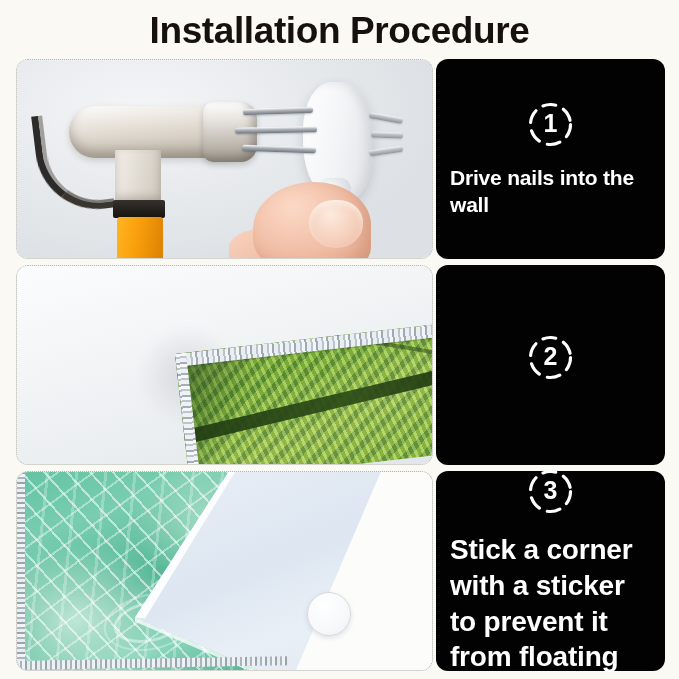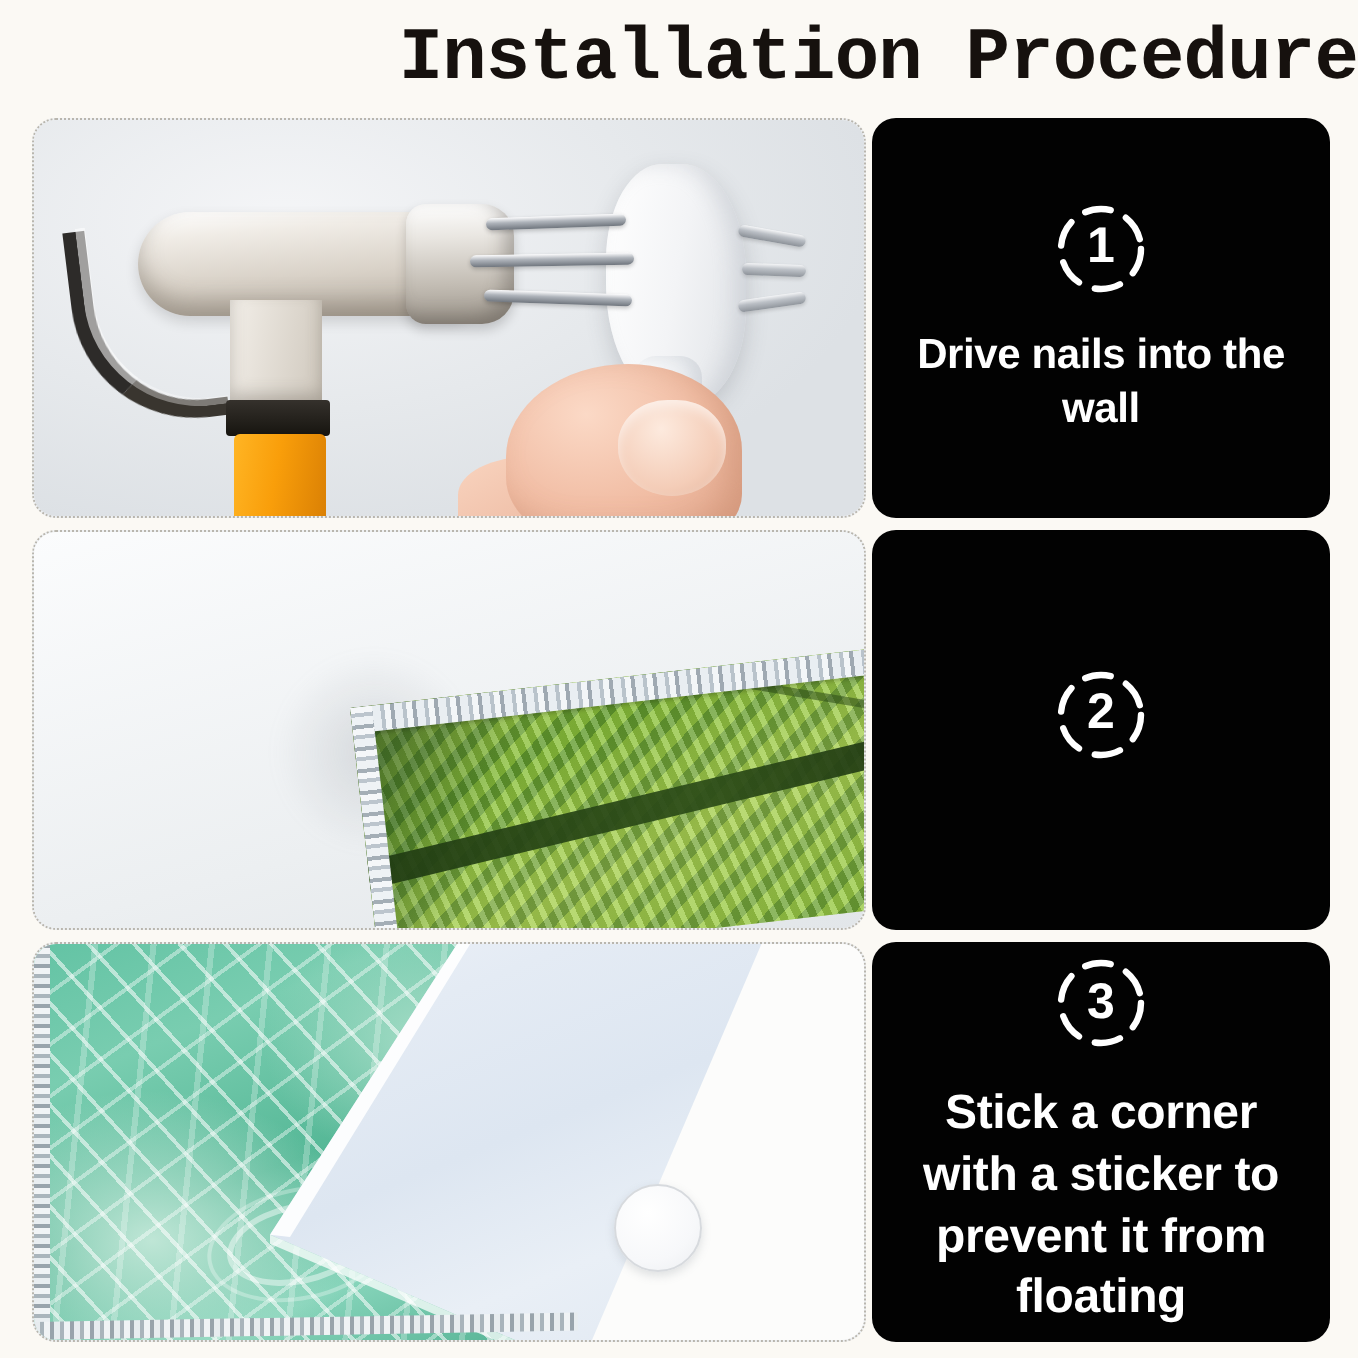--- a/index.html
+++ b/index.html
@@ -13,22 +13,22 @@
 
   body {
     background: #fbf9f4;
     font-family: "Liberation Sans", sans-serif;
     position: relative;
   }
 
   
   #page-title {
     width: 679px;
-    text-align: right;
-    font-family: Liberation Mono, monospace;
+    text-align: center;
+    font-family: Liberation Sans, sans-serif;
     font-weight: 700;
     font-size: 37px;
     letter-spacing: -0.4px;
     color: #16110e;
     line-height: 1;
     padding-top: 12px;
     height: 56px;
     -webkit-font-smoothing: antialiased;
   }
 
@@ -357,24 +357,24 @@
     line-height: 1;
     padding-bottom: 1px;
   }
 
   .caption-text {
     color: #ffffff;
     font-family: "Liberation Sans", sans-serif;
     font-weight: 700;
     font-size: 21px;
     line-height: 1.28;
-    text-align: center;
+    text-align: left;
     letter-spacing: -0.2px;
   }
-  .row-2 .caption-text { font-size: 24px; }
+  .row-2 .caption-text { font-size: 28px; }
 </style>
 </head>
 <body>
 
 <div id="page-title">Installation Procedure</div>
 
 <div id="steps">
 
   <div class="step-row row-0">
 

